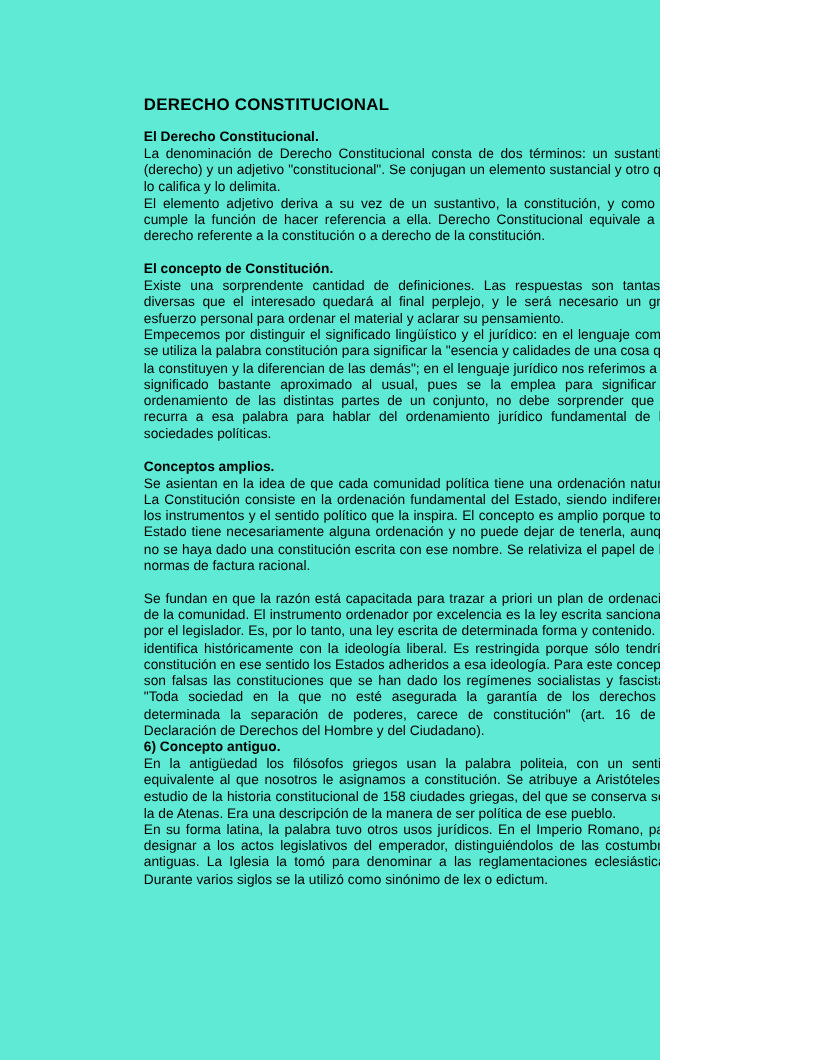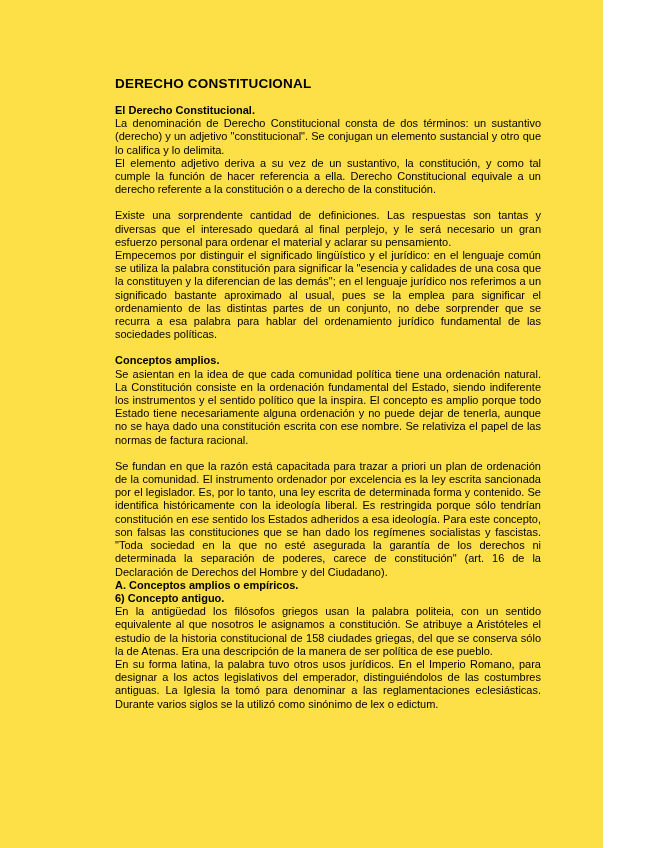--- a/index.html
+++ b/index.html
@@ -12,23 +12,23 @@
     height: 848px;
     position: relative;
     font-family: "Liberation Sans", sans-serif;
     color: #000000;
     overflow: hidden;
   }
   .page {
     position: absolute;
     left: 0;
     top: 0;
-    width: 603px;
+    width: 528px;
     height: 848px;
-    background: #fde047;
+    background: #5eead4;
     overflow: hidden;
   }
   .content {
     position: absolute;
     left: 115px;
     top: 76px;
     width: 426px;
   }
   .doc-title {
     font-size: 13.5px;
@@ -60,34 +60,34 @@
 
     <h1 class="doc-title">DERECHO CONSTITUCIONAL</h1>
 
     <section>
       <p class="heading">El Derecho Constitucional.</p>
       <p>La denominación de Derecho Constitucional consta de dos términos: un sustantivo (derecho) y un adjetivo "constitucional". Se conjugan un elemento sustancial y otro que lo califica y lo delimita.</p>
       <p>El elemento adjetivo deriva a su vez de un sustantivo, la constitución, y como tal cumple la función de hacer referencia a ella. Derecho Constitucional equivale a un derecho referente a la constitución o a derecho de la constitución.</p>
     </section>
 
     <section>
+      <p class="heading">El concepto de Constitución.</p>
       <p>Existe una sorprendente cantidad de definiciones. Las respuestas son tantas y diversas que el interesado quedará al final perplejo, y le será necesario un gran esfuerzo personal para ordenar el material y aclarar su pensamiento.</p>
       <p>Empecemos por distinguir el significado lingüístico y el jurídico: en el lenguaje común se utiliza la palabra constitución para significar la "esencia y calidades de una cosa que la constituyen y la diferencian de las demás"; en el lenguaje jurídico nos referimos a un significado bastante aproximado al usual, pues se la emplea para significar el ordenamiento de las distintas partes de un conjunto, no debe sorprender que se recurra a esa palabra para hablar del ordenamiento jurídico fundamental de las sociedades políticas.</p>
     </section>
 
     <section>
       <p class="heading">Conceptos amplios.</p>
       <p>Se asientan en la idea de que cada comunidad política tiene una ordenación natural. La Constitución consiste en la ordenación fundamental del Estado, siendo indiferente los instrumentos y el sentido político que la inspira. El concepto es amplio porque todo Estado tiene necesariamente alguna ordenación y no puede dejar de tenerla, aunque no se haya dado una constitución escrita con ese nombre. Se relativiza el papel de las normas de factura racional.</p>
     </section>
 
     <section>
       <p>Se fundan en que la razón está capacitada para trazar a priori un plan de ordenación de la comunidad. El instrumento ordenador por excelencia es la ley escrita sancionada por el legislador. Es, por lo tanto, una ley escrita de determinada forma y contenido. Se identifica históricamente con la ideología liberal. Es restringida porque sólo tendrían constitución en ese sentido los Estados adheridos a esa ideología. Para este concepto, son falsas las constituciones que se han dado los regímenes socialistas y fascistas. "Toda sociedad en la que no esté asegurada la garantía de los derechos ni determinada la separación de poderes, carece de constitución" (art. 16 de la Declaración de Derechos del Hombre y del Ciudadano).</p>
 
       <div class="subsection">
-        <p class="heading">A. Conceptos amplios o empíricos.</p>
       </div>
 
       <div class="subsection">
         <p class="heading">6) Concepto antiguo.</p>
         <p>En la antigüedad los filósofos griegos usan la palabra politeia, con un sentido equivalente al que nosotros le asignamos a constitución. Se atribuye a Aristóteles el estudio de la historia constitucional de 158 ciudades griegas, del que se conserva sólo la de Atenas. Era una descripción de la manera de ser política de ese pueblo.</p>
         <p>En su forma latina, la palabra tuvo otros usos jurídicos. En el Imperio Romano, para designar a los actos legislativos del emperador, distinguiéndolos de las costumbres antiguas. La Iglesia la tomó para denominar a las reglamentaciones eclesiásticas. Durante varios siglos se la utilizó como sinónimo de lex o edictum.</p>
       </div>
     </section>
 
   </div>

